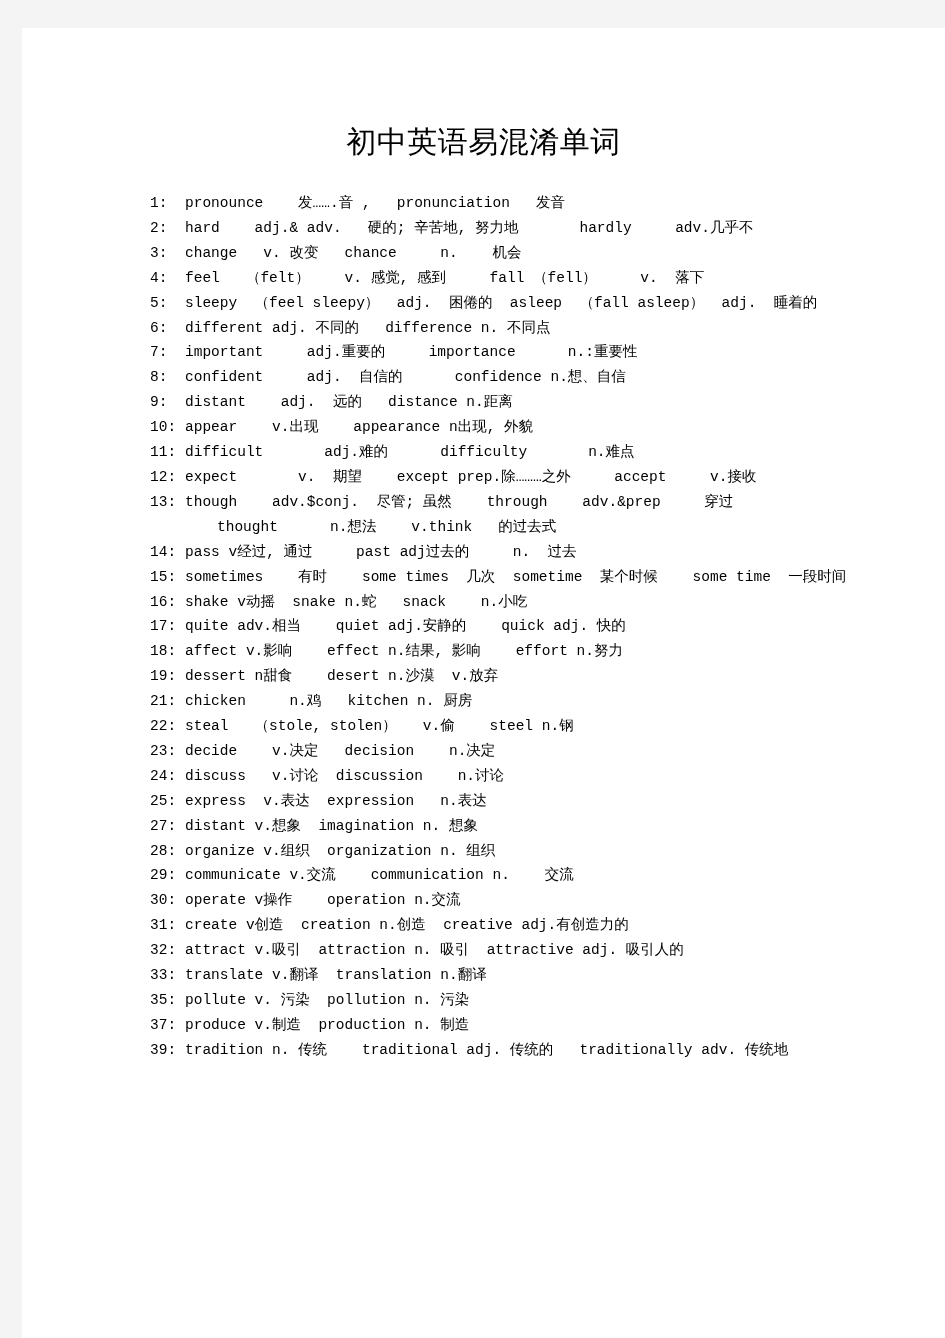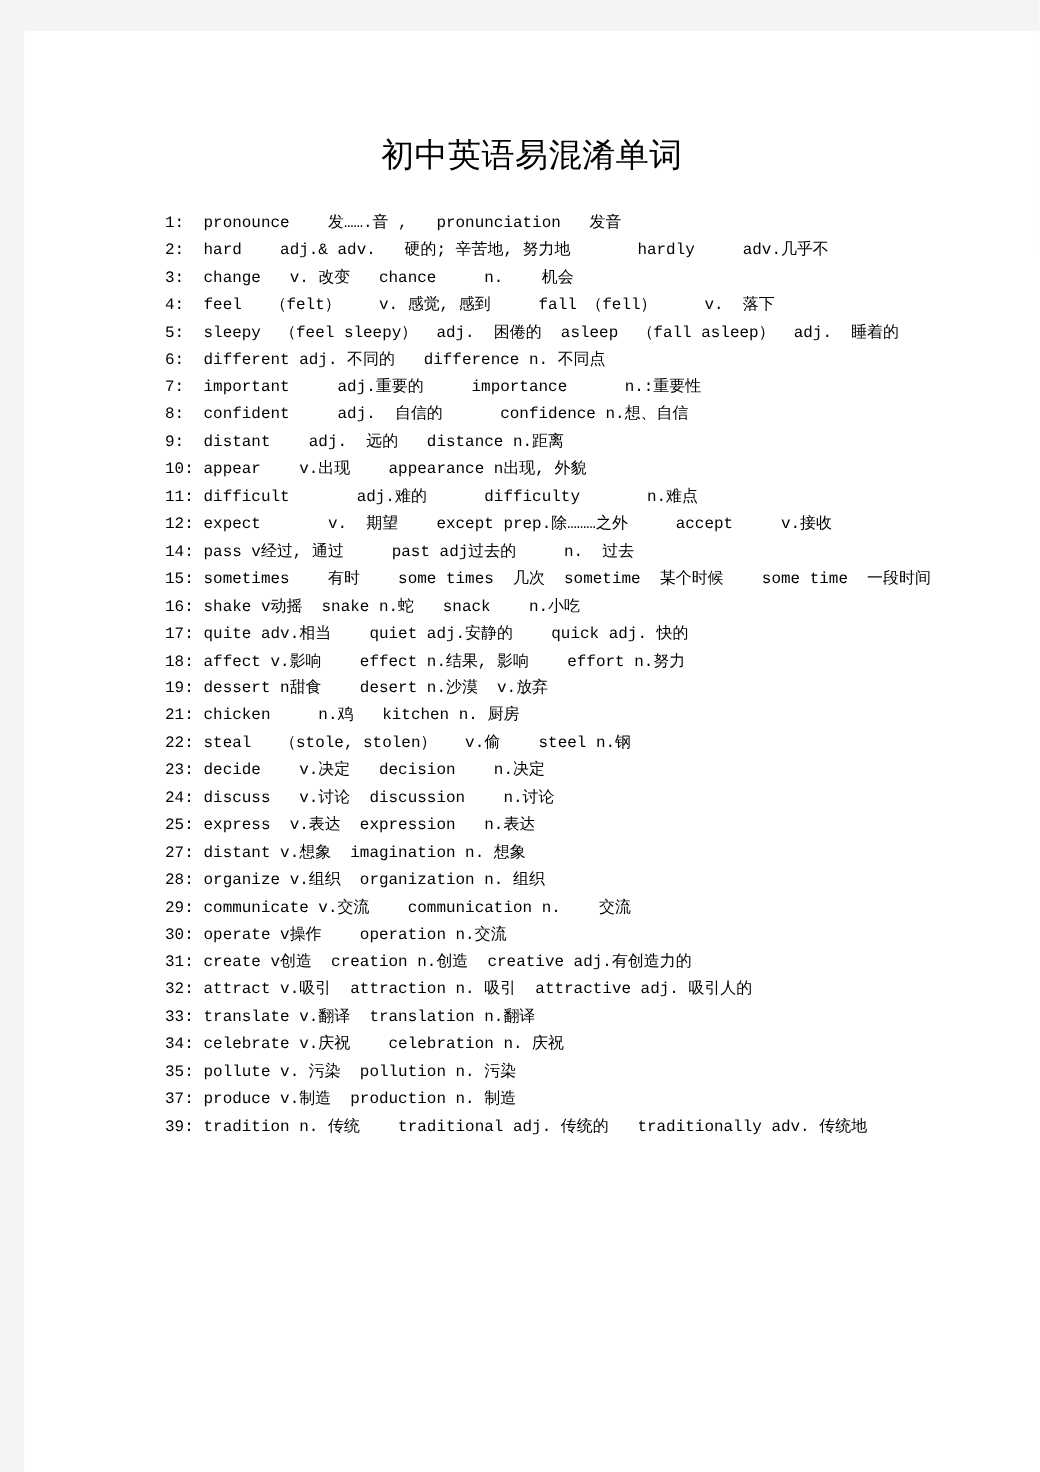--- a/index.html
+++ b/index.html
@@ -77,37 +77,38 @@
       <div class="word-row"><span class="idx">3:</span><span class="body">change   v. 改变   chance     n.    机会</span></div>
       <div class="word-row"><span class="idx">4:</span><span class="body">feel   （felt）    v. 感觉, 感到     fall （fell）     v.  落下</span></div>
       <div class="word-row"><span class="idx">5:</span><span class="body">sleepy  （feel sleepy）  adj.  困倦的  asleep  （fall asleep）  adj.  睡着的</span></div>
       <div class="word-row"><span class="idx">6:</span><span class="body">different adj. 不同的   difference n. 不同点</span></div>
       <div class="word-row"><span class="idx">7:</span><span class="body">important     adj.重要的     importance      n.:重要性</span></div>
       <div class="word-row"><span class="idx">8:</span><span class="body">confident     adj.  自信的      confidence n.想、自信</span></div>
       <div class="word-row"><span class="idx">9:</span><span class="body">distant    adj.  远的   distance n.距离</span></div>
       <div class="word-row"><span class="idx">10:</span><span class="body">appear    v.出现    appearance n出现, 外貌</span></div>
       <div class="word-row"><span class="idx">11:</span><span class="body">difficult       adj.难的      difficulty       n.难点</span></div>
       <div class="word-row"><span class="idx">12:</span><span class="body">expect       v.  期望    except prep.除………之外     accept     v.接收</span></div>
+      <div class="word-row"><span class="idx">13:</span><span class="body">though    adv.$conj.  尽管; 虽然    through    adv.&amp;prep     穿过</span></div>
+      <div class="word-row cont"><span class="idx"></span><span class="body">thought      n.想法    v.think   的过去式</span></div>
       <div class="word-row"><span class="idx">14:</span><span class="body">pass v经过, 通过     past adj过去的     n.  过去</span></div>
       <div class="word-row"><span class="idx">15:</span><span class="body">sometimes    有时    some times  几次  sometime  某个时候    some time  一段时间</span></div>
       <div class="word-row"><span class="idx">16:</span><span class="body">shake v动摇  snake n.蛇   snack    n.小吃</span></div>
       <div class="word-row"><span class="idx">17:</span><span class="body">quite adv.相当    quiet adj.安静的    quick adj. 快的</span></div>
       <div class="word-row"><span class="idx">18:</span><span class="body">affect v.影响    effect n.结果, 影响    effort n.努力</span></div>
       <div class="word-row"><span class="idx">19:</span><span class="body">dessert n甜食    desert n.沙漠  v.放弃</span></div>
       <div class="word-row"><span class="idx">21:</span><span class="body">chicken     n.鸡   kitchen n. 厨房</span></div>
       <div class="word-row"><span class="idx">22:</span><span class="body">steal   （stole, stolen）   v.偷    steel n.钢</span></div>
       <div class="word-row"><span class="idx">23:</span><span class="body">decide    v.决定   decision    n.决定</span></div>
       <div class="word-row"><span class="idx">24:</span><span class="body">discuss   v.讨论  discussion    n.讨论</span></div>
       <div class="word-row"><span class="idx">25:</span><span class="body">express  v.表达  expression   n.表达</span></div>
       <div class="word-row"><span class="idx">27:</span><span class="body">distant v.想象  imagination n. 想象</span></div>
       <div class="word-row"><span class="idx">28:</span><span class="body">organize v.组织  organization n. 组织</span></div>
       <div class="word-row"><span class="idx">29:</span><span class="body">communicate v.交流    communication n.    交流</span></div>
       <div class="word-row"><span class="idx">30:</span><span class="body">operate v操作    operation n.交流</span></div>
       <div class="word-row"><span class="idx">31:</span><span class="body">create v创造  creation n.创造  creative adj.有创造力的</span></div>
       <div class="word-row"><span class="idx">32:</span><span class="body">attract v.吸引  attraction n. 吸引  attractive adj. 吸引人的</span></div>
       <div class="word-row"><span class="idx">33:</span><span class="body">translate v.翻译  translation n.翻译</span></div>
-      <div class="word-row"><span class="idx">34:</span><span class="body">celebrate v.庆祝    celebration n. 庆祝</span></div>
       <div class="word-row"><span class="idx">35:</span><span class="body">pollute v. 污染  pollution n. 污染</span></div>
       <div class="word-row"><span class="idx">37:</span><span class="body">produce v.制造  production n. 制造</span></div>
       <div class="word-row"><span class="idx">39:</span><span class="body">tradition n. 传统    traditional adj. 传统的   traditionally adv. 传统地</span></div>
     </div>
 
 </div>
 
 </body></html>

